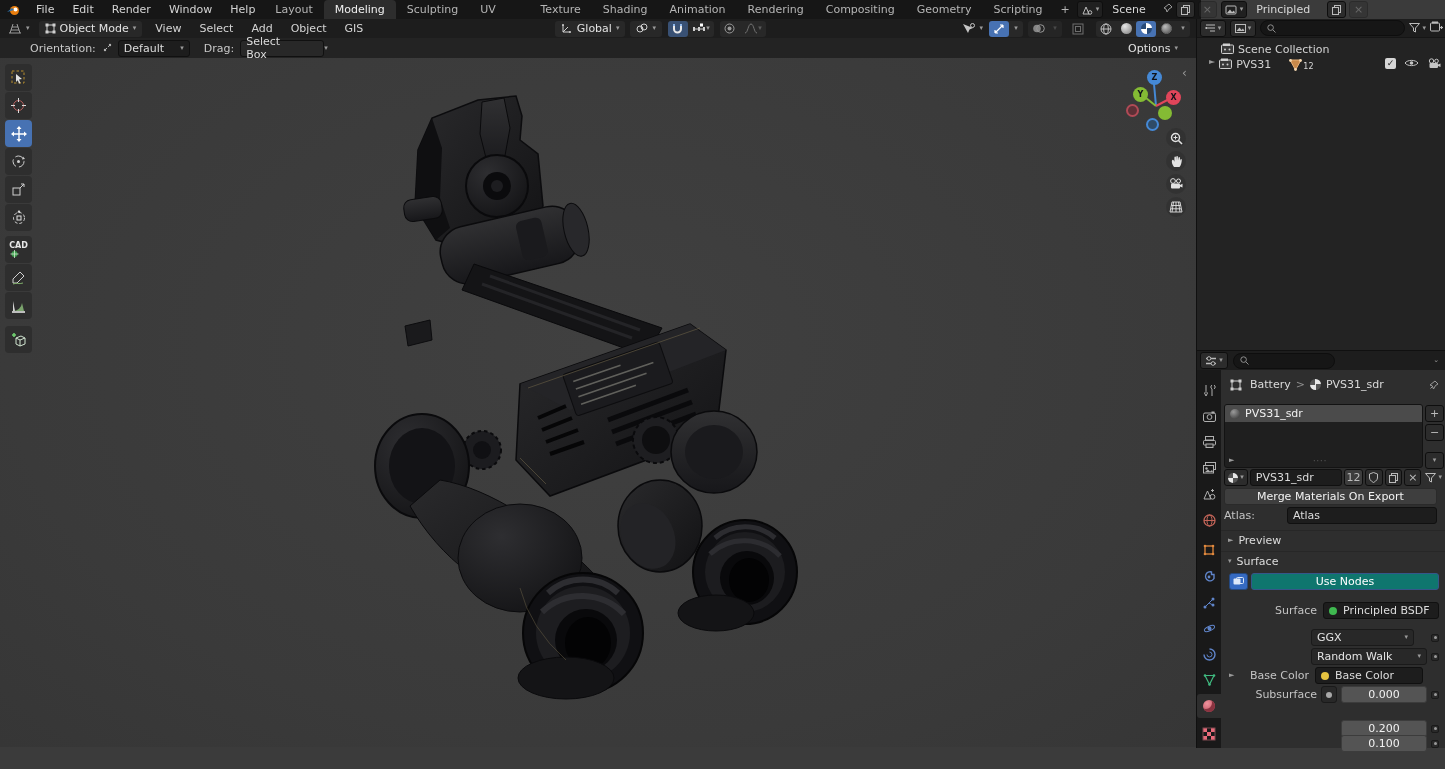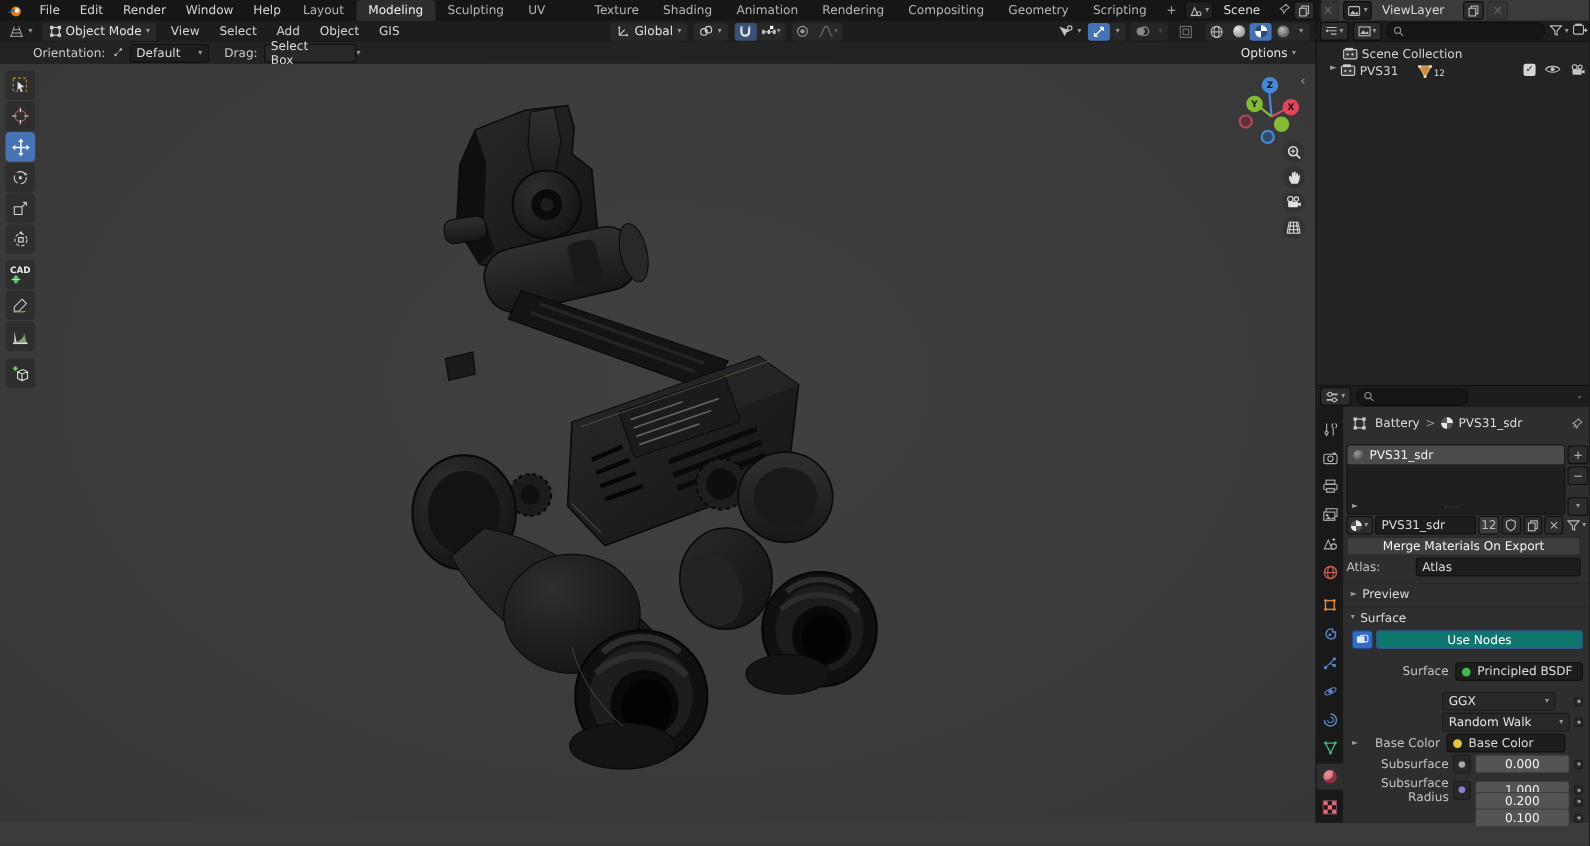--- a/index.html
+++ b/index.html
@@ -113,21 +113,21 @@
     </span>
 
     <span class="flex" style="gap:3px;margin-right:6px;">
       <span class="idbox">
         <svg width="12" height="10" viewBox="0 0 12 10">
             <rect x="1" y="1" width="10" height="8" rx="1" fill="none" stroke="#bbb"></rect>
             <path d="M2,8 L5,4.5 L7,7 L9,5.5 L10,8 Z" fill="#bbb"></path>
           </svg>
         <span class="chev">▾</span>
       </span>
-      <span style="color:#d8d8d8;padding:0 14px 0 6px;">ViewLayer</span>
+      <span style="color:#d8d8d8;padding:0 14px 0 6px;">Principled</span>
       <span class="minibtn">
           <svg width="9" height="10" viewBox="0 0 9 10">
             <rect x="2.5" y="0.5" width="6" height="7" fill="none" stroke="#bbb"></rect>
             <rect x="0.5" y="2.5" width="6" height="7" fill="#2c2c2c" stroke="#bbb"></rect>
           </svg>
         </span>
       <span class="minibtn dis">×</span>
     </span>
   </div>
 
@@ -835,32 +835,20 @@
           <span class="sock" style="width:6px;height:6px;background:#a8a8a8;"></span>
         </span>
       <span class="slider" style="width:84px;">
           <span>0.000</span>
         </span>
       <span class="keydot">
           <i></i>
         </span>
     </div>
 
-    <div class="prow" style="left:32px;top:354px;width:210px;gap:4px;">
-      <span class="plabel" style="flex:1;">Subsurface Radius</span>
-      <span class="decor">
-          <span class="sock" style="width:6px;height:6px;background:#8a7fd4;"></span>
-        </span>
-      <span class="slider" style="width:84px;">
-          <span>1.000</span>
-        </span>
-      <span class="keydot">
-          <i></i>
-        </span>
-    </div>
     <div class="prow" style="left:32px;top:369px;width:210px;gap:4px;">
       <span style="flex:1;"></span>
         <span style="width:14px;"></span>
       <span class="slider" style="width:84px;">
           <span>0.200</span>
         </span>
       <span class="keydot">
           <i></i>
         </span>
     </div>

